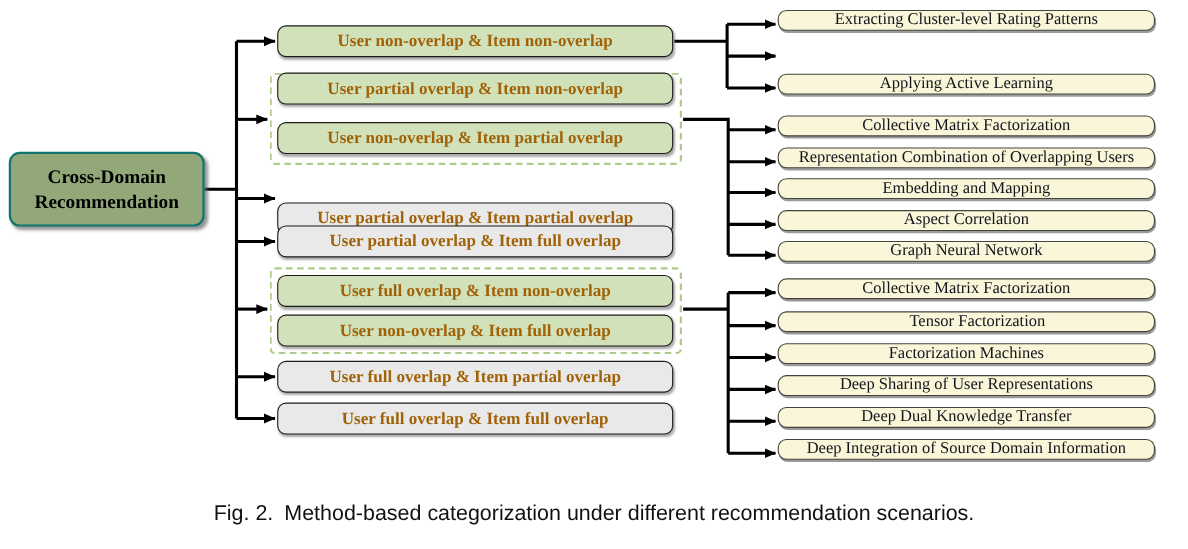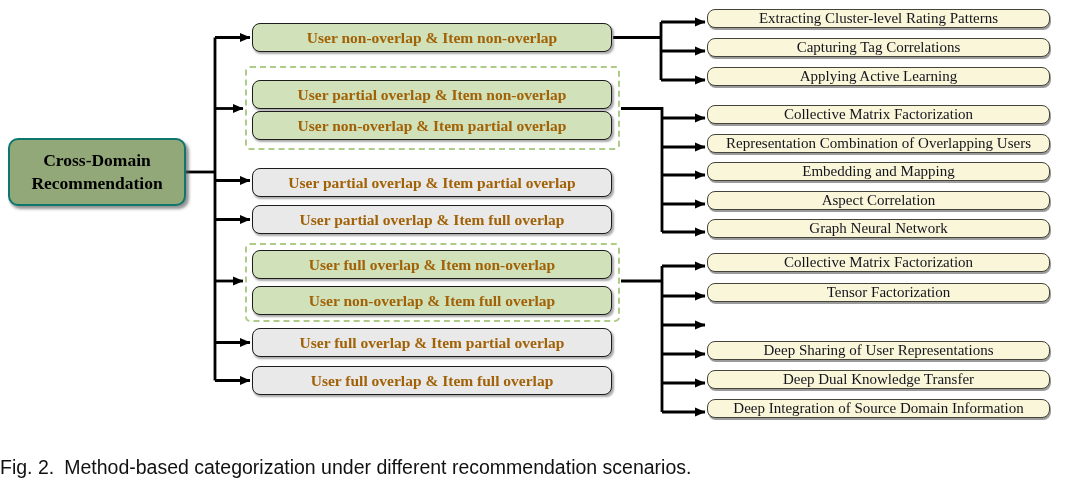--- a/index.html
+++ b/index.html
@@ -44,21 +44,21 @@
     border:2px dashed var(--dashed-border);border-radius:5px;background:transparent;
   }
   .m-box{
     left:707px;width:343px;height:19px;
     background:var(--method-fill);
     border:1.5px solid var(--method-border);border-radius:8px;
     box-shadow:1px 2px 0 rgba(130,130,130,.8);
     font-size:15px;color:#14141c;
   }
   .caption{
-    position:absolute;left:0;top:456px;width:1080px;
+    position:absolute;left:0;top:456px;width:1080px;text-align:center;
     font-family:"Liberation Sans", sans-serif;font-size:19.5px;color:#111;z-index:2;
   }
   .caption .cap-label{margin-right:10px;}
 </style>
 </head>
 <body>
 
 <div class="canvas">
 
   <svg class="connectors" width="1080" height="499" viewBox="0 0 1080 499" aria-hidden="true">
@@ -111,28 +111,28 @@
 
   <div class="box root-node">
     <span>Cross-Domain Recommendation</span>
   </div>
 
   <div class="box sc-box sc-green" style="top:23px;">
     <span>User non-overlap &amp; Item non-overlap</span>
   </div>
 
   <div class="dashed-group" style="left:245px;top:66px;width:375px;height:84px;"></div>
-  <div class="box sc-box sc-green" style="top:80px;">
+  <div class="box sc-box sc-green" style="top:66px;">
     <span>User partial overlap &amp; Item non-overlap</span>
   </div>
   <div class="box sc-box sc-green" style="top:111px;">
     <span>User non-overlap &amp; Item partial overlap</span>
   </div>
 
-  <div class="box sc-box sc-gray" style="top:168px;">
+  <div class="box sc-box sc-gray" style="top:184px;">
     <span>User partial overlap &amp; Item partial overlap</span>
   </div>
   <div class="box sc-box sc-gray" style="top:205px;">
     <span>User partial overlap &amp; Item full overlap</span>
   </div>
 
   <div class="dashed-group" style="left:245px;top:243px;width:375px;height:79px;"></div>
   <div class="box sc-box sc-green" style="top:250px;">
     <span>User full overlap &amp; Item non-overlap</span>
   </div>
@@ -142,23 +142,20 @@
 
   <div class="box sc-box sc-gray" style="top:328px;">
     <span>User full overlap &amp; Item partial overlap</span>
   </div>
   <div class="box sc-box sc-gray" style="top:366px;">
     <span>User full overlap &amp; Item full overlap</span>
   </div>
 
   <div class="box m-box" style="top:9px;">
     <span>Extracting Cluster-level Rating Patterns</span>
-  </div>
-  <div class="box m-box" style="top:38px;">
-    <span>Capturing Tag Correlations</span>
   </div>
   <div class="box m-box" style="top:67px;">
     <span>Applying Active Learning</span>
   </div>
 
   <div class="box m-box" style="top:105px;">
     <span>Collective Matrix Factorization</span>
   </div>
   <div class="box m-box" style="top:134px;">
     <span>Representation Combination of Overlapping Users</span>
@@ -172,20 +169,23 @@
   <div class="box m-box" style="top:219px;">
     <span>Graph Neural Network</span>
   </div>
 
   <div class="box m-box" style="top:253px;">
     <span>Collective Matrix Factorization</span>
   </div>
   <div class="box m-box" style="top:283px;padding-left:20px;">
     <span>Tensor Factorization</span>
   </div>
+  <div class="box m-box" style="top:312px;">
+    <span>Factorization Machines</span>
+  </div>
   <div class="box m-box" style="top:341px;">
     <span>Deep Sharing of User  Representations</span>
   </div>
   <div class="box m-box" style="top:370px;">
     <span>Deep Dual Knowledge Transfer</span>
   </div>
   <div class="box m-box" style="top:399px;">
     <span>Deep Integration of Source Domain Information</span>
   </div>
 

